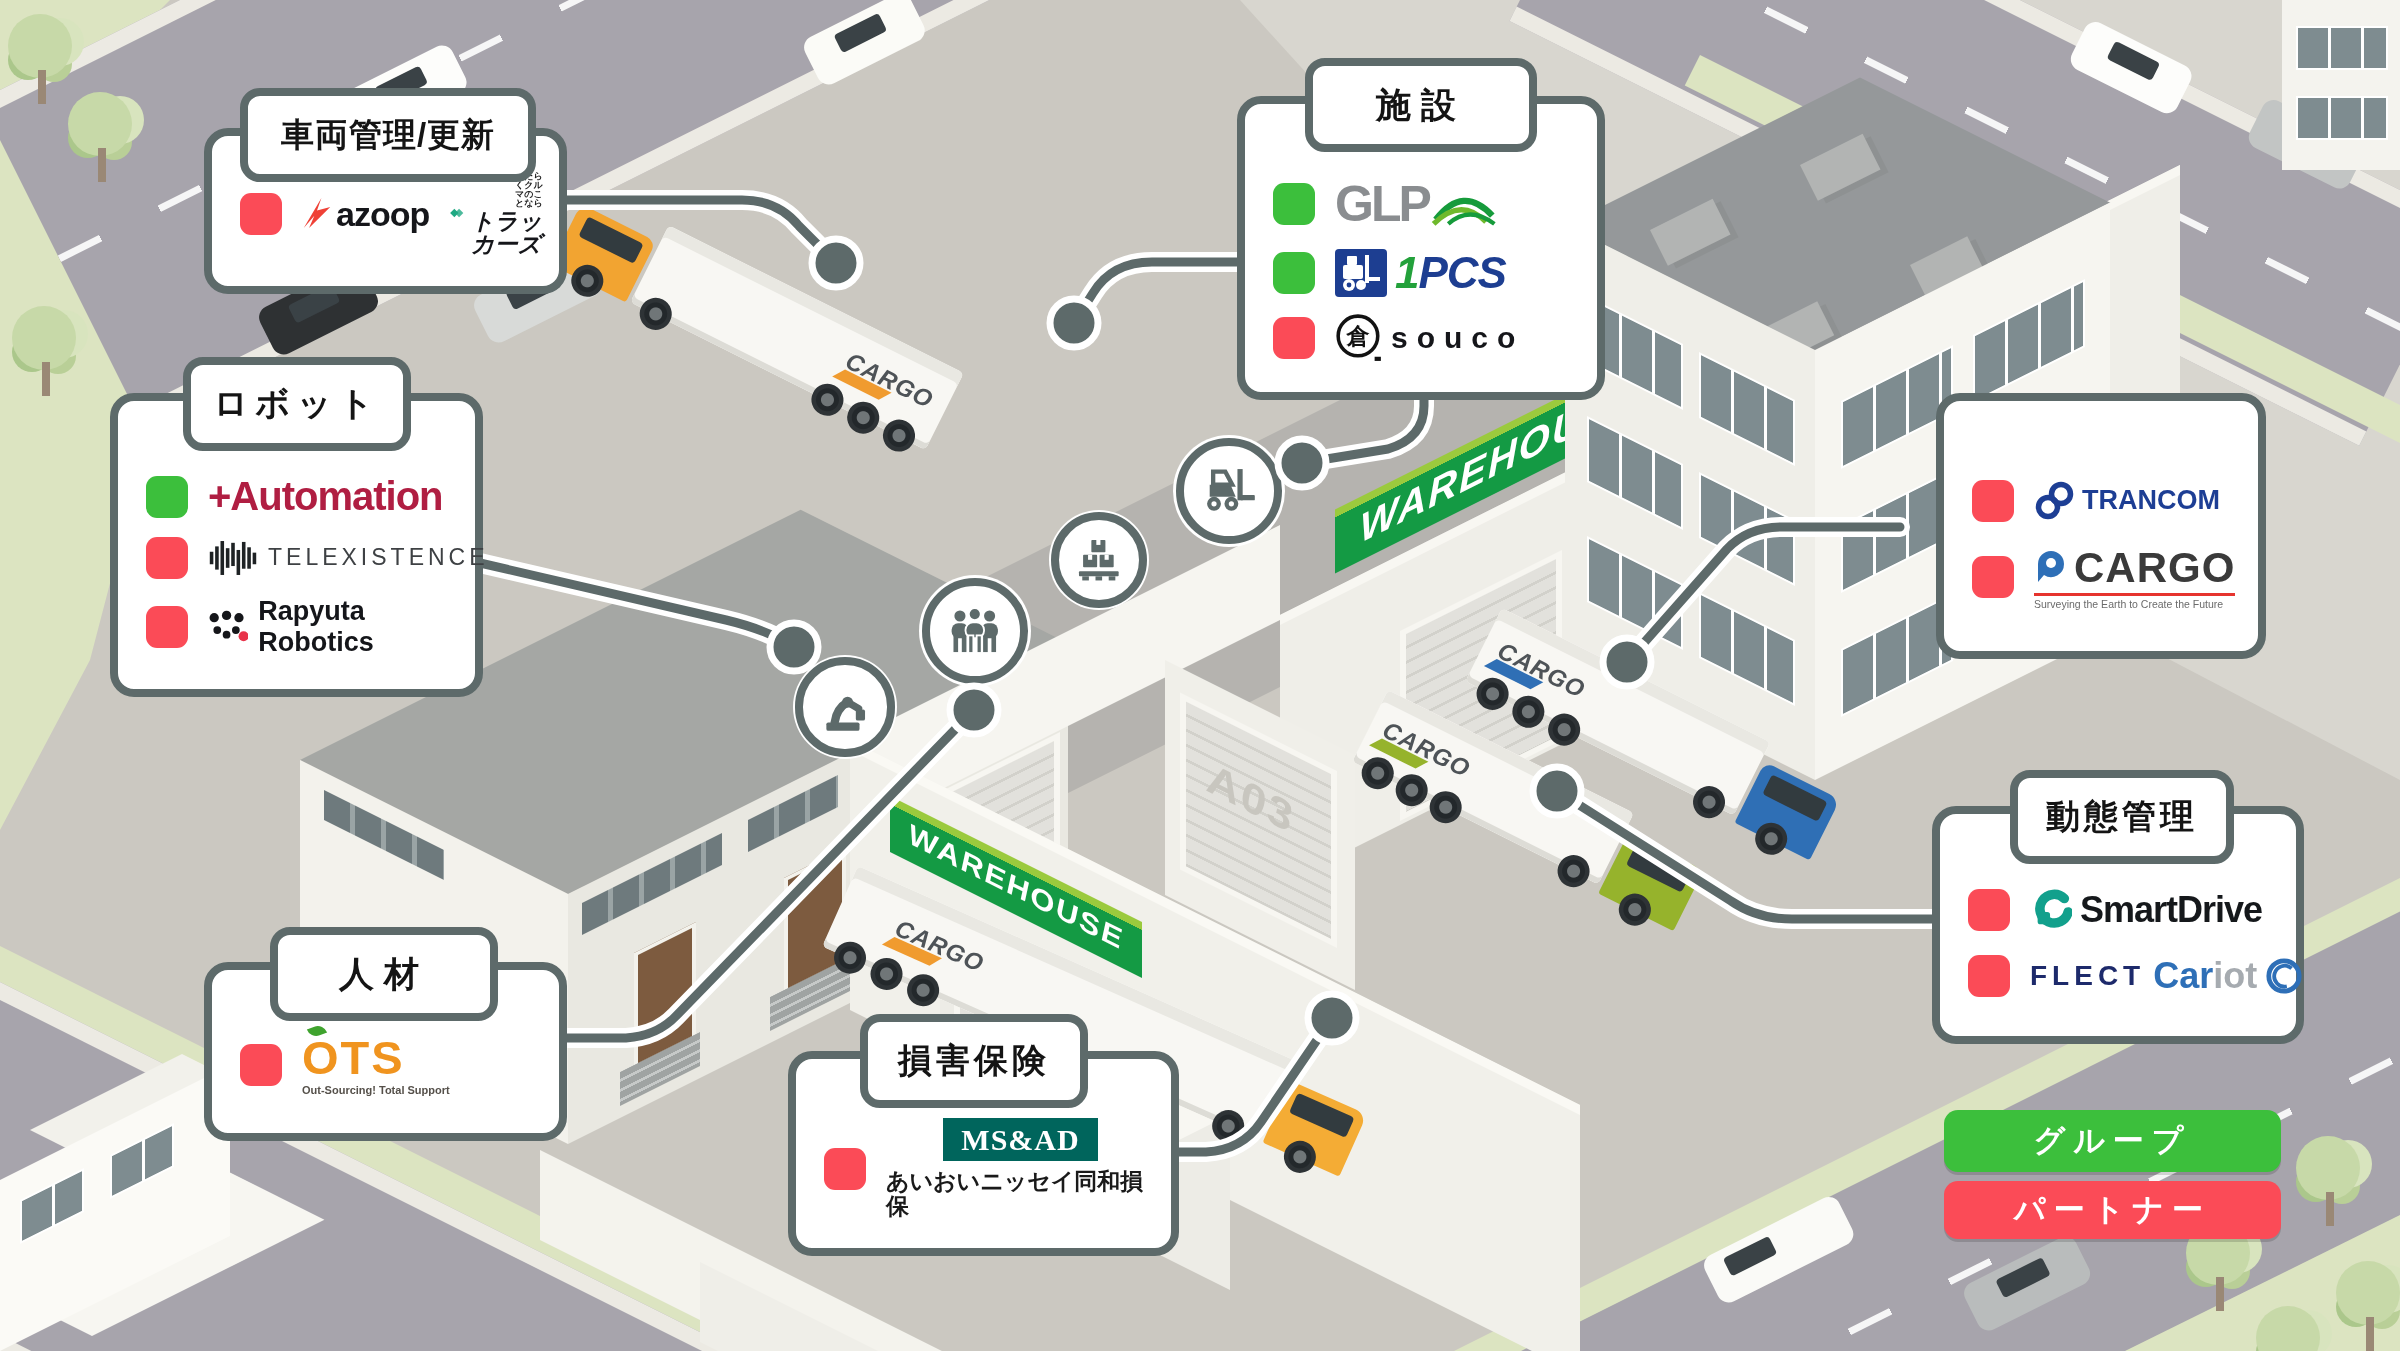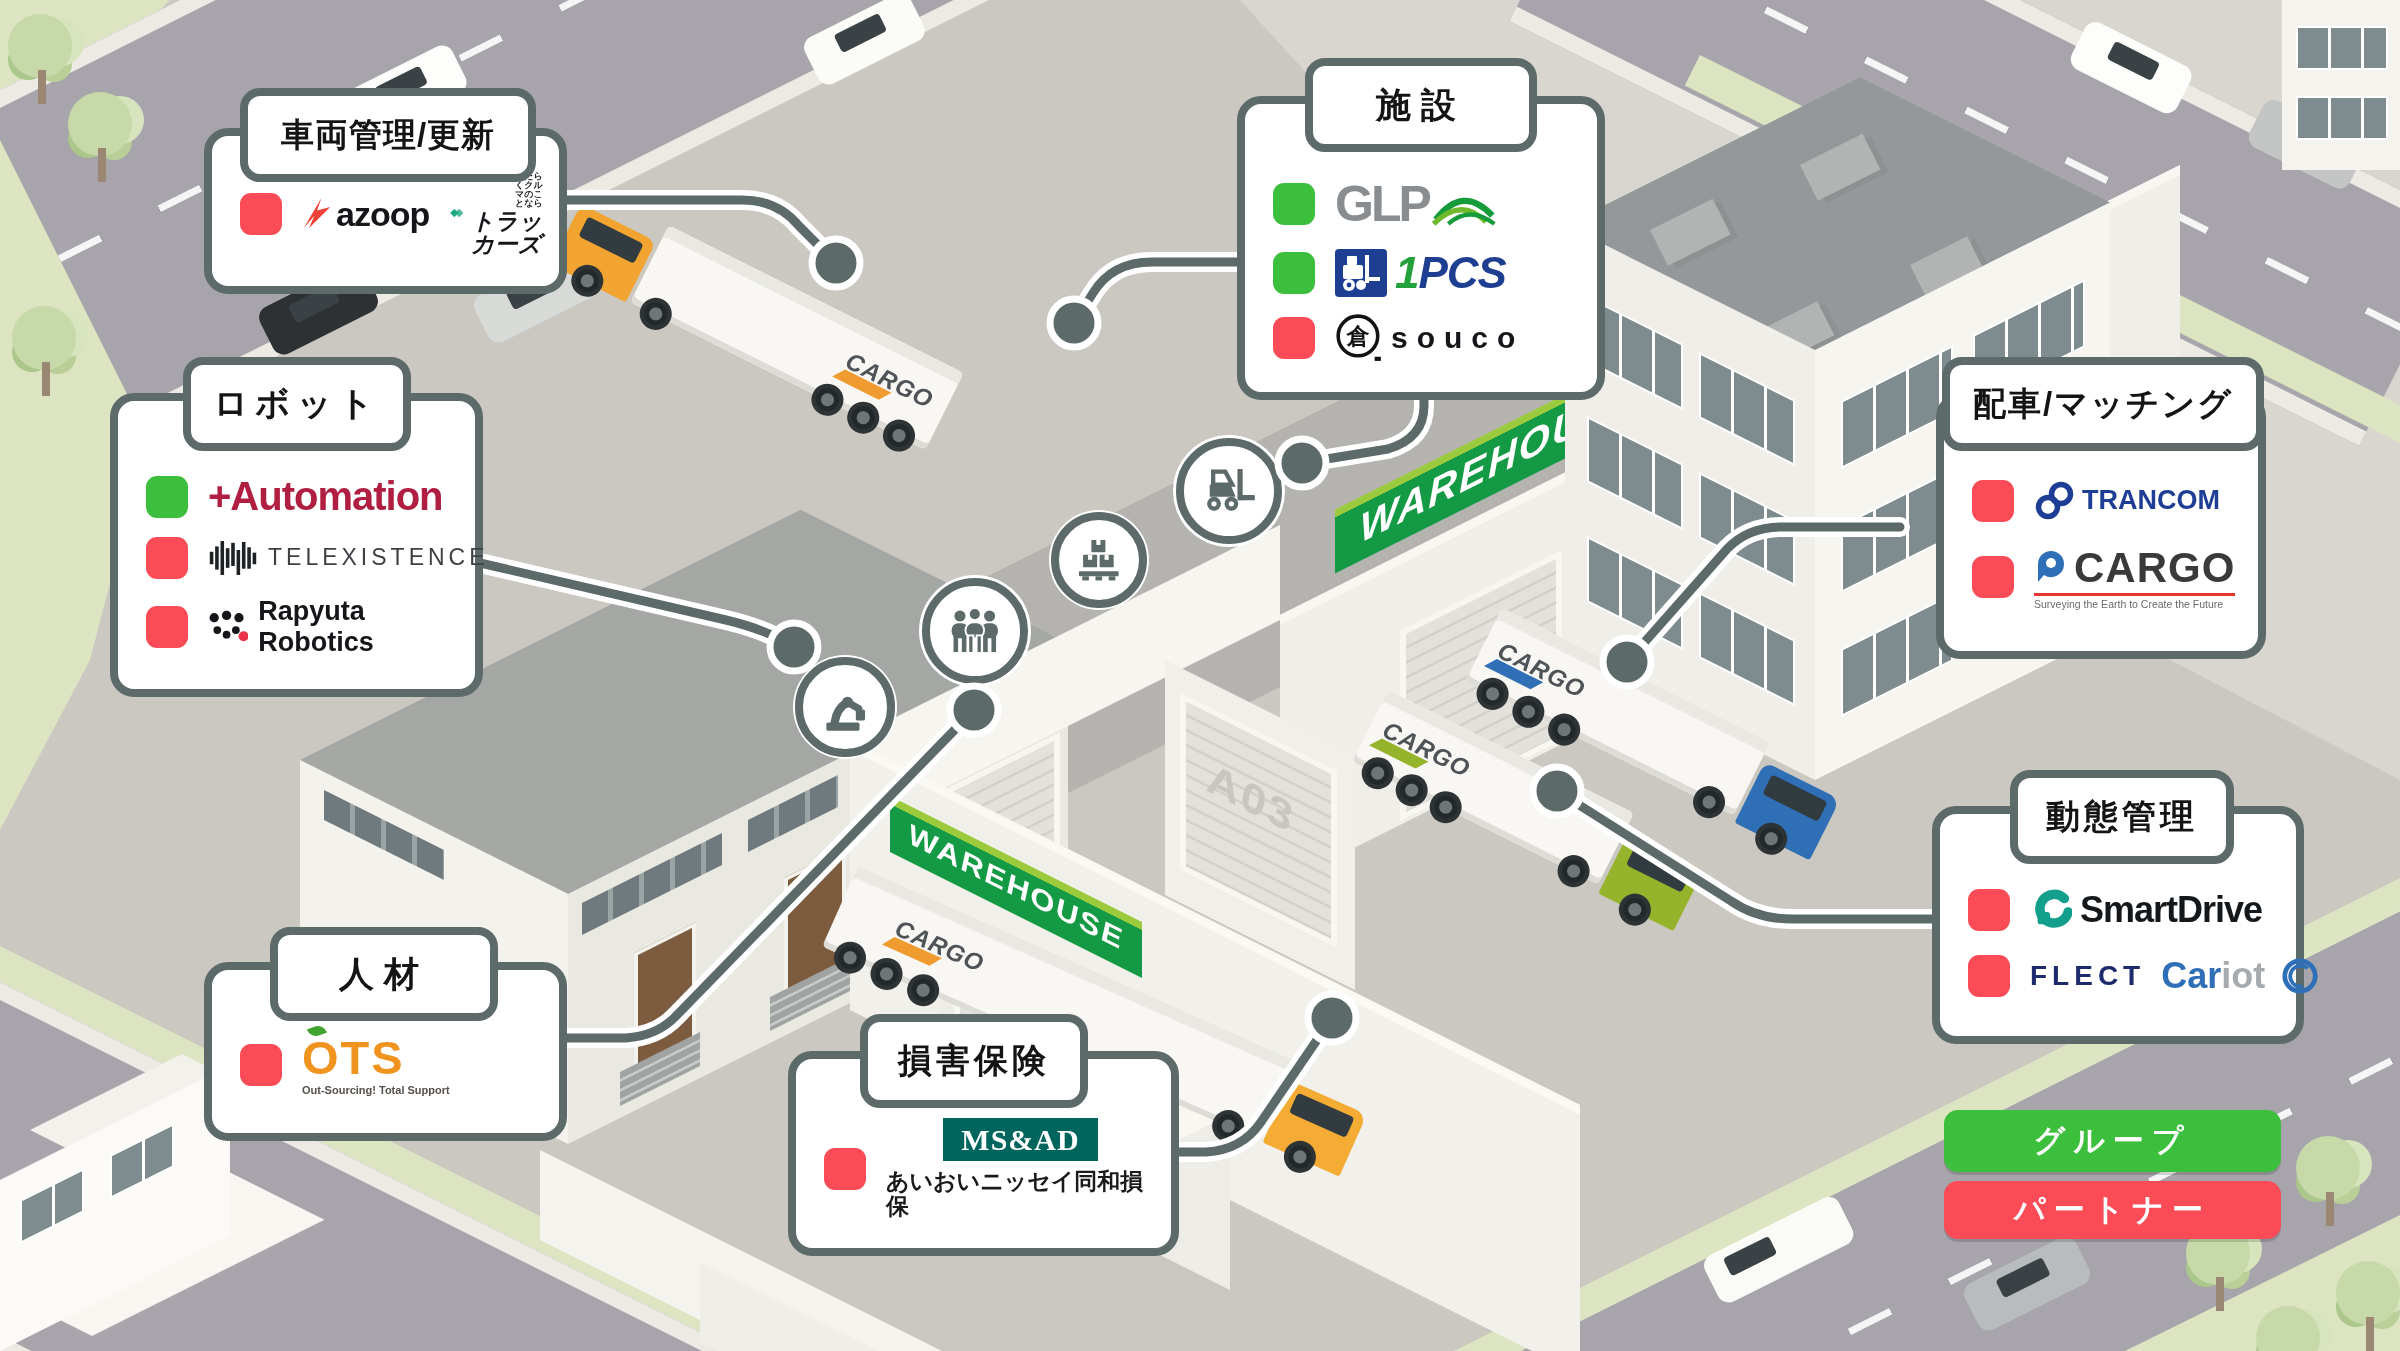--- a/index.html
+++ b/index.html
@@ -577,39 +577,36 @@
               <path d="M4 32 V14 a13 13 0 0 1 26 0 a13 13 0 0 1 -20 11 z" fill="#2E6FB7"></path>
               <circle cx="17" cy="13" r="5" fill="#fff"></circle>
               </svg>
             <span class="t-pasco">CARGO</span>
           </span>
           <span class="tag">Surveying the Earth to Create the Future</span>
         </span>
       </div>
     </div>
   </div>
-  <div class="tab" style="left:1942px;top:357px;width:306px;height:78px;font-size:33px;letter-spacing:2px;">
-    <span>配車/マッチング</span>
-  </div>
 
   <div class="card" style="left:1932px;top:806px;width:356px;height:222px;">
     <div class="rows" style="top:52px;bottom:16px;">
       <div class="row">
         <span class="marker r"></span>
         <span class="lg" style="gap:8px;">
           <svg width="42" height="42" viewBox="0 0 44 44">
             <path d="M36 10 a15 15 0 1 0 4 14" stroke="#12A08C" stroke-width="10" fill="none" stroke-linecap="round"></path>
             <rect x="8" y="24" width="13" height="13" rx="3" fill="#12A08C"></rect>
             </svg>
           <span class="t-smartdrive">SmartDrive</span>
         </span>
       </div>
       <div class="row">
         <span class="marker r"></span>
-        <span class="lg" style="gap:16px;">
+        <span class="lg" style="gap:8px;">
           <span class="t-flect">FLECT</span>
           <span><span class="t-car">Car</span><span class="t-iot">iot</span></span>
           <svg width="38" height="38" viewBox="0 0 40 40">
             <circle cx="20" cy="20" r="16" fill="none" stroke="#2E6FB7" stroke-width="5"></circle>
             <path d="M28 12 a11 11 0 1 0 -5 19" fill="none" stroke="#2E6FB7" stroke-width="4"></path>
             </svg>
         </span>
       </div>
     </div>
   </div>

